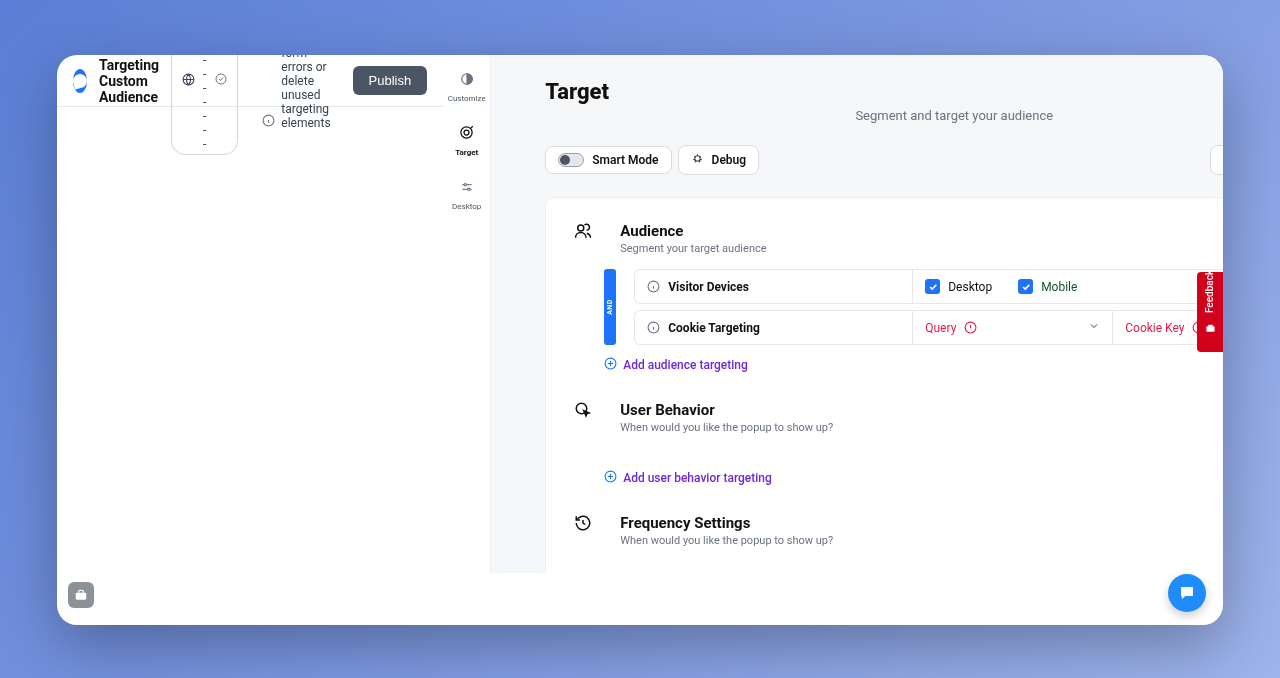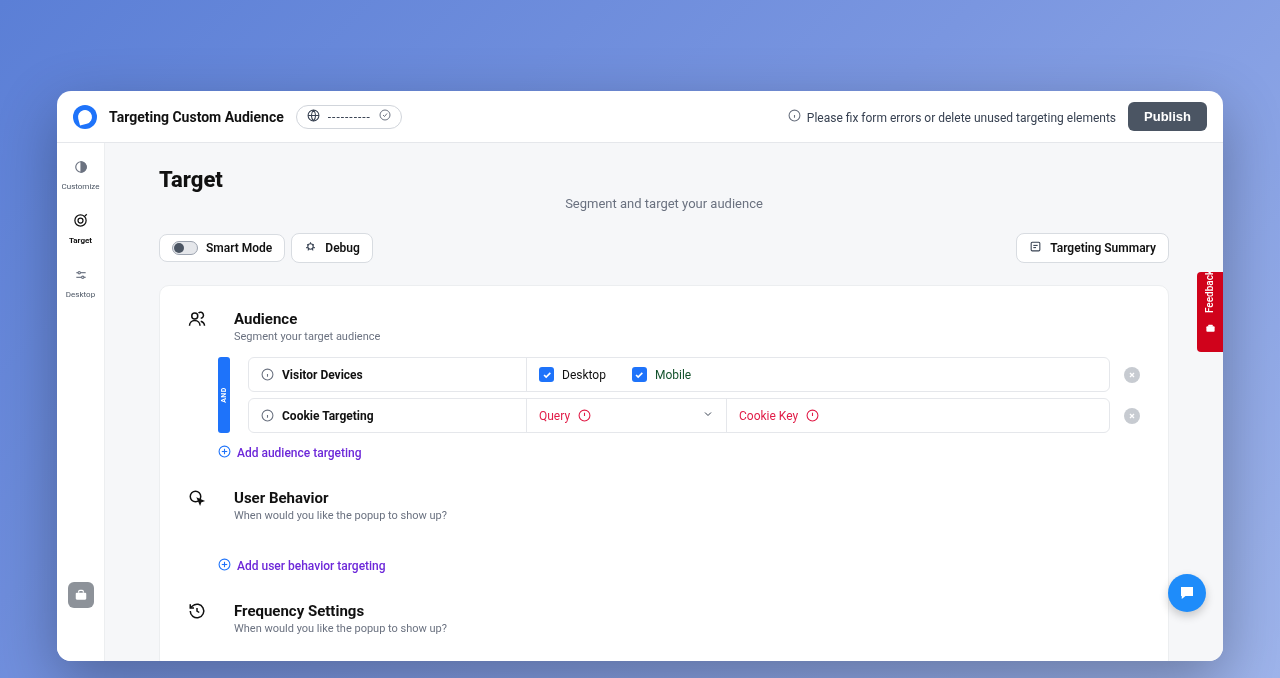--- a/index.html
+++ b/index.html
@@ -10,26 +10,25 @@
   height: 678px;
   overflow: hidden;
 }
 .app-window {
   position: absolute;
   left: 57px;
   top: 55px;
   width: 1166px;
   height: 570px;
   background: #fff;
-  border-radius: 14px;
+  border-radius: 20px;
   box-shadow: 0 20px 60px rgba(0,0,0,0.3);
   overflow: hidden;
   display: flex;
-  flex-direction: column;
-  margin-top: 36px;
+  flex-direction: row;
 }
 .header {
   height: 52px;
   display: flex;
   align-items: center;
   padding: 0 16px;
   border-bottom: 1px solid #e5e7eb;
   gap: 12px;
 }
 .logo {
@@ -64,21 +63,21 @@
   display: flex; align-items: flex-end; gap: 6px;
   font-size: 12px; color: #374151;
 }
 .btn-publish {
   background: #4b5563;
   color: #fff;
   border: none;
   border-radius: 6px;
   padding: 7px 16px;
   font-size: 13px;
-  font-weight: 700;
+  font-weight: 400;
   cursor: pointer;
 }
 .body {
   display: flex;
   height: calc(100% - 52px);
 }
 .sidebar {
   width: 48px;
   background: #fff;
   border-right: 1px solid #eceef0;

